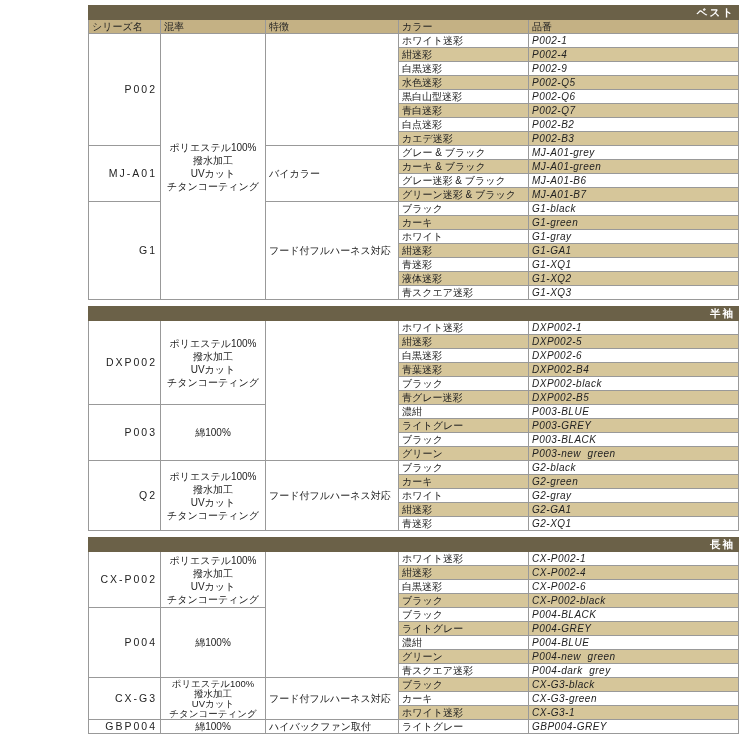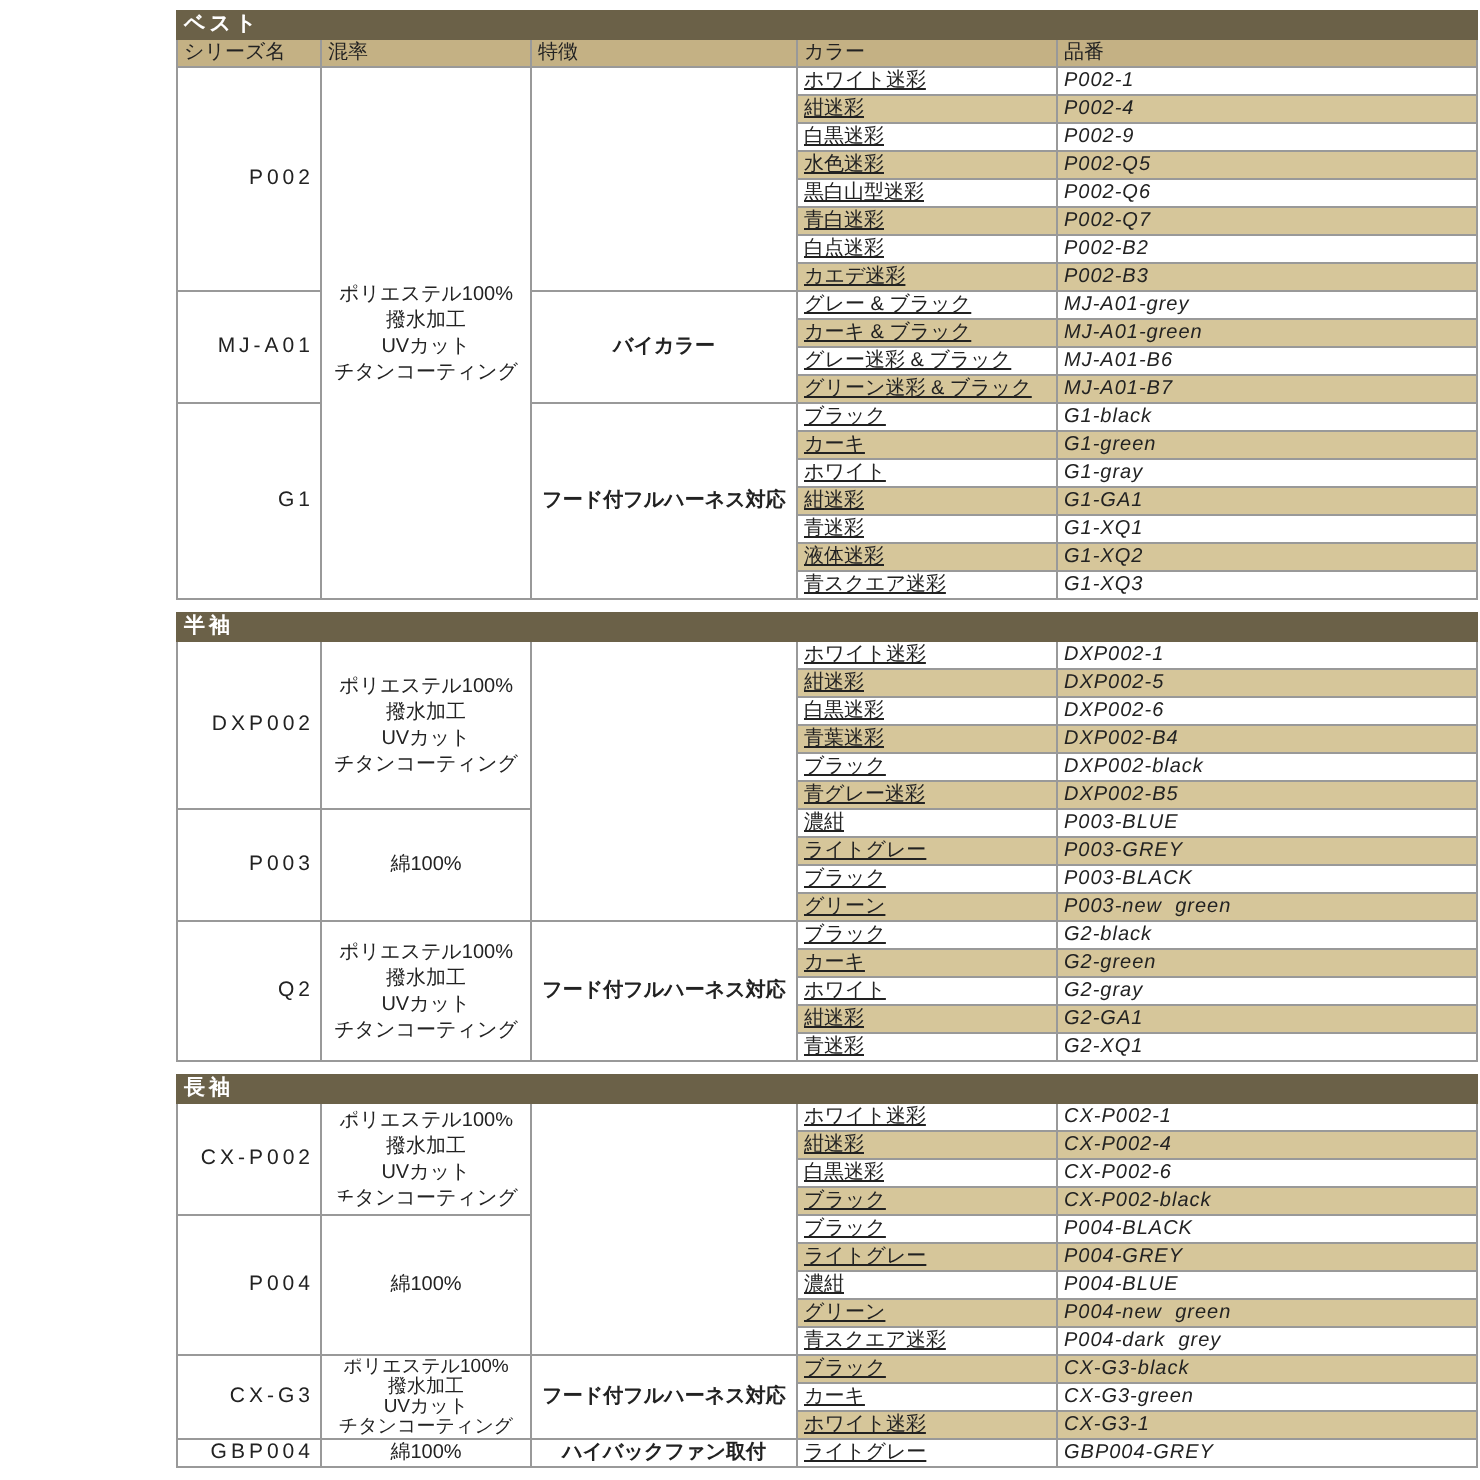--- a/index.html
+++ b/index.html
@@ -27,37 +27,37 @@
     font-size: 10px;
     height: 13px;
     line-height: 13px;
     padding: 0 3px;
     color: var(--text, #222);
     overflow: hidden;
   }
   td.band {
     background: var(--band_bg, #6b6148);
     color: var(--band_text, #fff);
-    text-align: left;
+    text-align: right;
     font-weight: bold;
     font-size: 10.5px;
     height: 12px;
     letter-spacing: 2px;
     border-color: var(--band_bg, #6b6148);
   }
   td.colhead {
     background: var(--header_bg, #c4b184);
     font-size: 10px;
   }
   td.series  { text-align: right; letter-spacing: 2px; font-size: 10.5px; background: var(--row_white,#fff); }
-  td.blend   { text-align: center; background: var(--row_white,#fff); border-radius: 32px; }
+  td.blend   { text-align: center; background: var(--row_white,#fff); }
   td.blend div { line-height: 13px; }
   td.blend.tight div { line-height: 10px; font-size: 9.5px; }
-  td.feature { text-align: center; background: var(--row_white,#fff); font-weight: bold; }
-  td.color   { background: var(--row_white,#fff); white-space: nowrap; text-decoration: underline; }
+  td.feature { text-align: left; background: var(--row_white,#fff); }
+  td.color   { background: var(--row_white,#fff); white-space: nowrap; }
   td.code    { background: var(--row_white,#fff); white-space: pre; letter-spacing: 0.5px; font-style: italic; }
   td.gold    { background: var(--stripe_gold, #d6c69a); }
 </style>
 </head>
 <body>
 
 <div class="stack">
     <table class="sheet">
       <colgroup>
         <col class="col-series">

